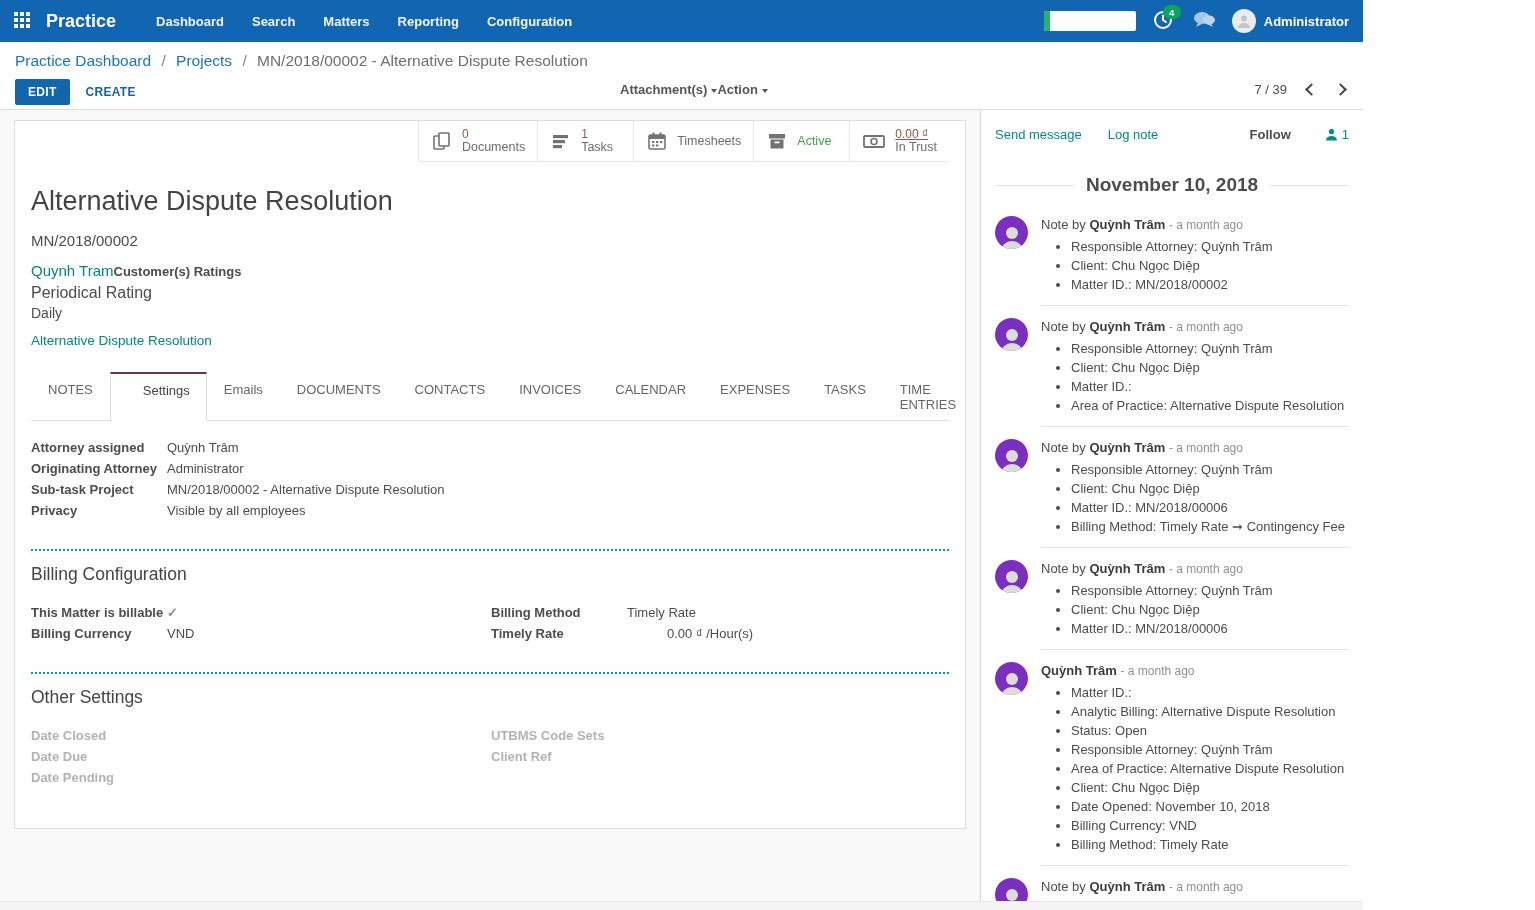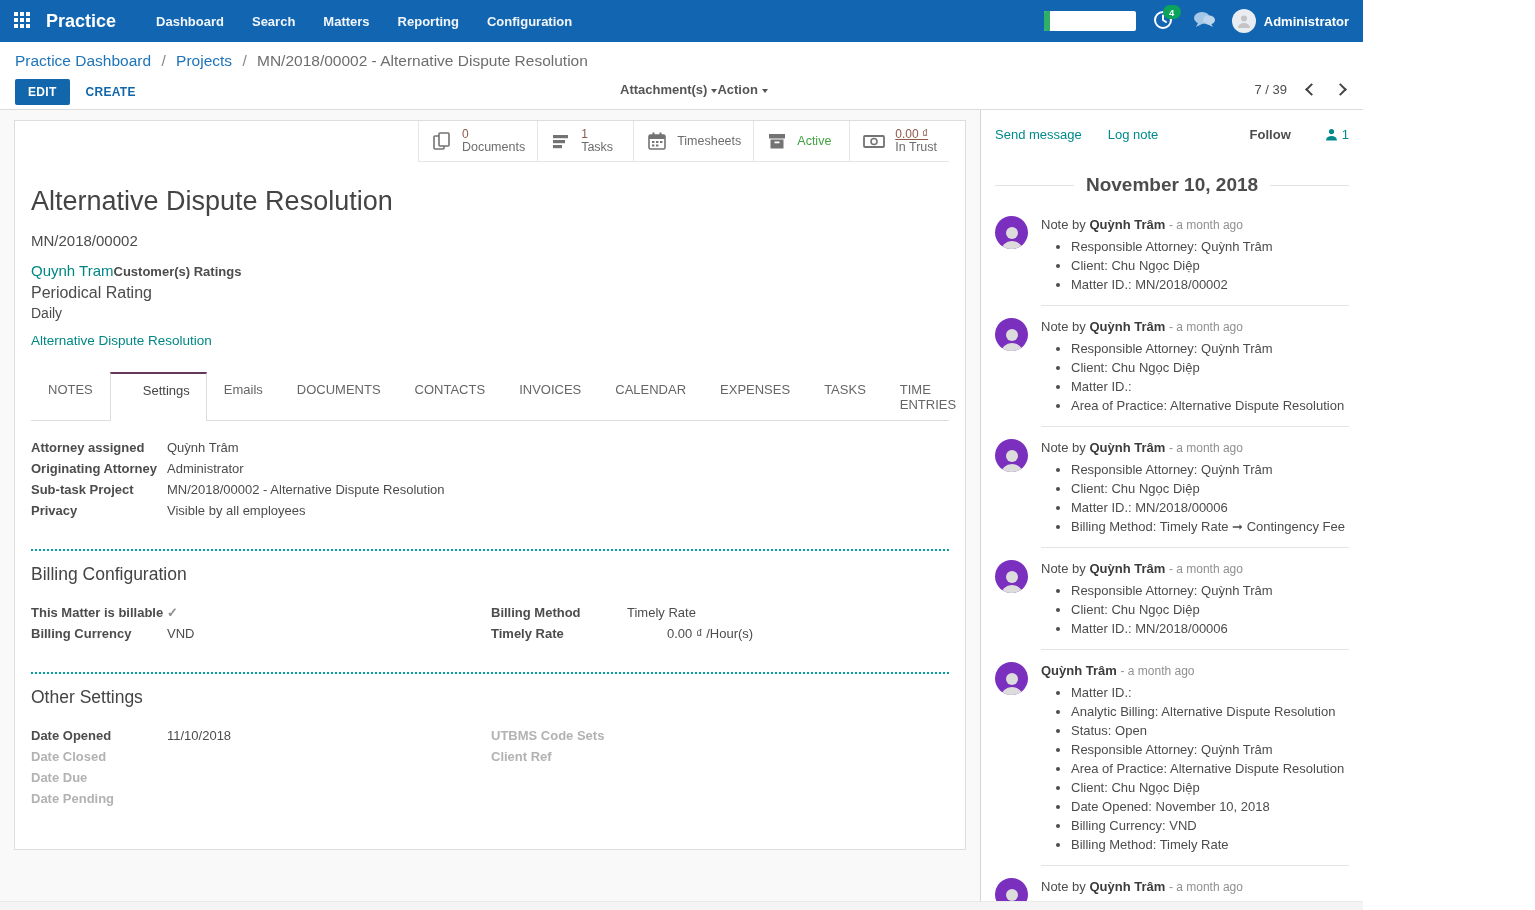--- a/index.html
+++ b/index.html
@@ -316,24 +316,20 @@
               </div>
             </div>
           </div>
         </div>
 
         <div class="section">
           <div class="section-title">Other Settings</div>
           <div class="two-col">
             <div>
               <div class="frow">
-                <span class="flabel">Date Opened</span>
-                <span class="fvalue">11/10/2018</span>
-              </div>
-              <div class="frow">
                 <span class="flabel muted">Date Closed</span>
               </div>
               <div class="frow">
                 <span class="flabel muted">Date Due</span>
               </div>
               <div class="frow">
                 <span class="flabel muted">Date Pending</span>
               </div>
             </div>
             <div>

